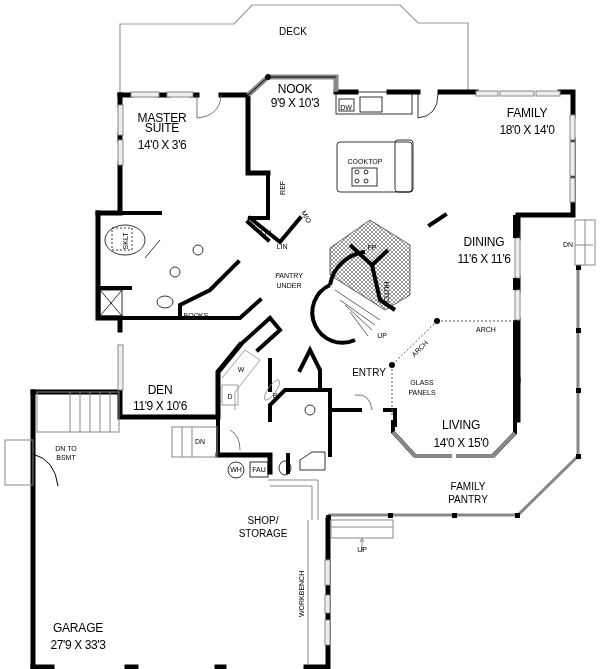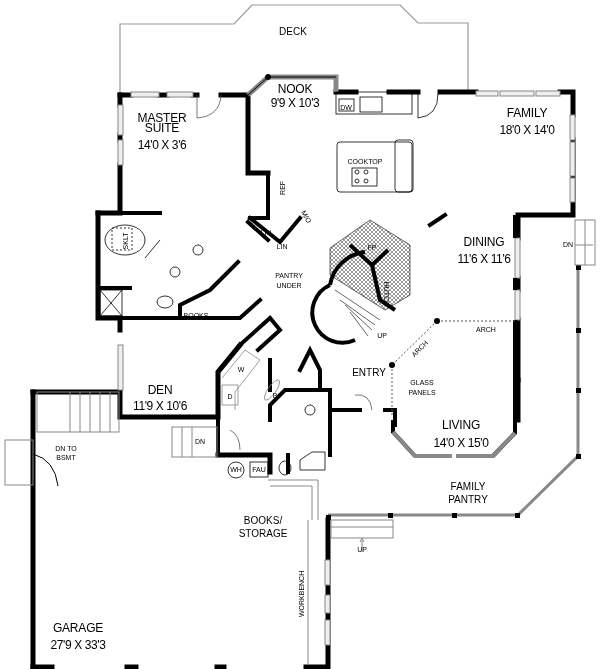--- a/index.html
+++ b/index.html
@@ -249,21 +249,21 @@
 
 <div class="lbl room" style="left:461px;top:419px">LIVING</div>
 <div class="lbl dim" style="left:461px;top:437px">14'0 X 15'0</div>
 
 <div class="lbl room" style="left:160px;top:384px">DEN</div>
 <div class="lbl dim" style="left:160px;top:400px">11'9 X 10'6</div>
 
 <div class="lbl room" style="left:78px;top:622px">GARAGE</div>
 <div class="lbl dim" style="left:78px;top:639px">27'9 X 33'3</div>
 
-<div class="lbl small" style="left:263px;top:515px">BOOKS/</div>
+<div class="lbl small" style="left:263px;top:515px">SHOP/</div>
 <div class="lbl small" style="left:263px;top:528px">STORAGE</div>
 
 <div class="lbl small" style="left:468px;top:481px">FAMILY</div>
 <div class="lbl small" style="left:468px;top:494px">PANTRY</div>
 
 <div class="lbl small" style="left:369px;top:367px">ENTRY</div>
 
 <div class="lbl tiny" style="left:365px;top:158px">COOKTOP</div>
 <div class="lbl tiny" style="left:346px;top:104px">DW</div>
 <div class="lbl tiny rotm90" style="left:283px;top:184px">REF</div>

